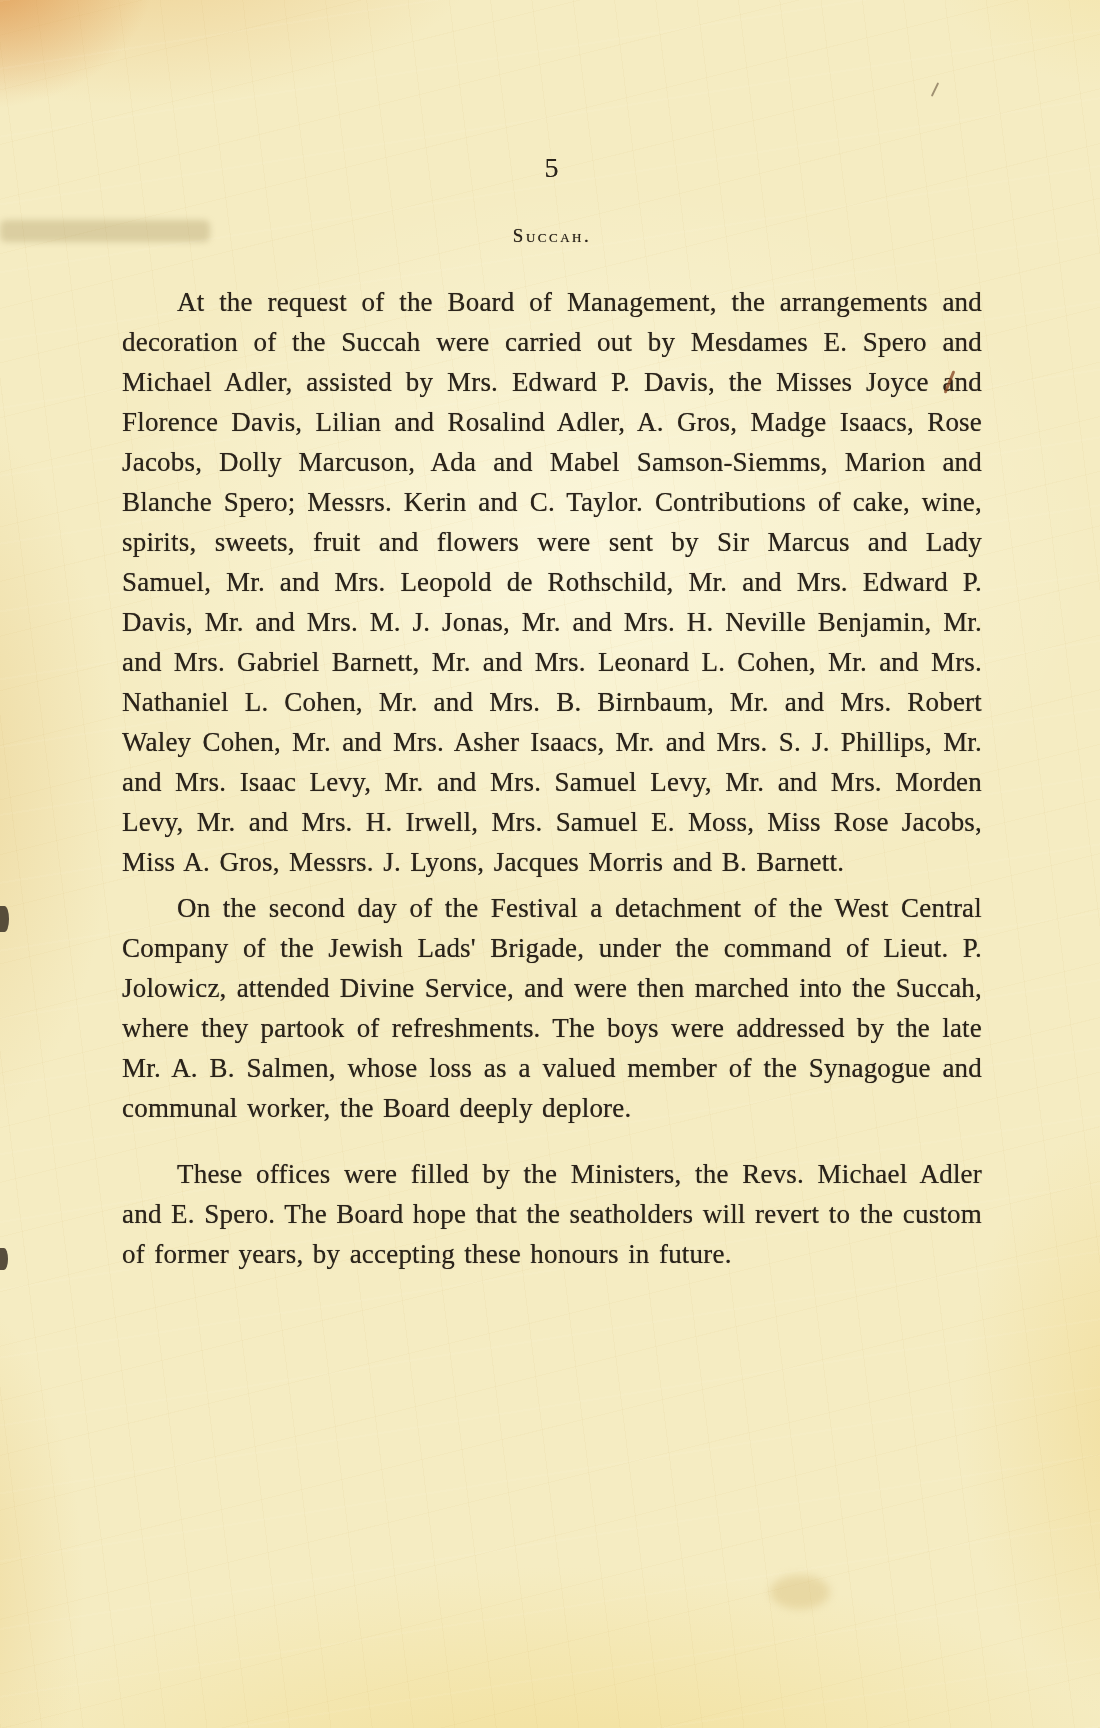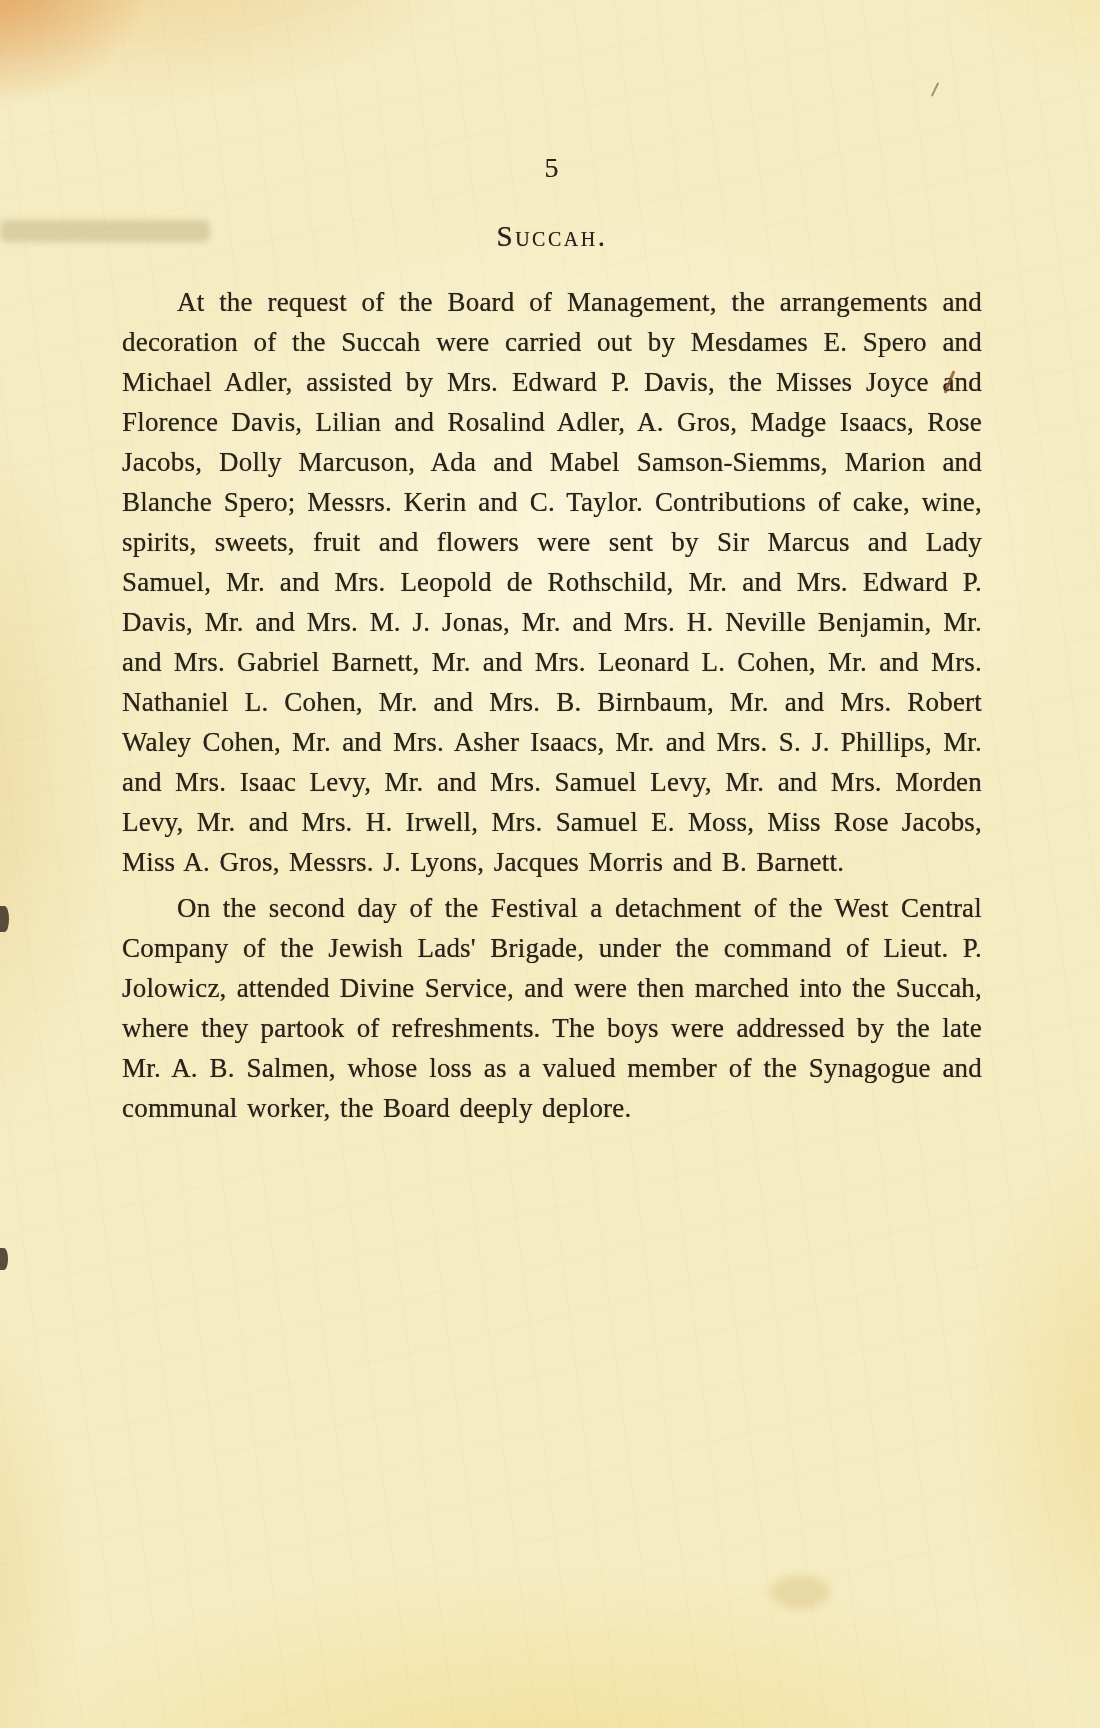--- a/index.html
+++ b/index.html
@@ -51,21 +51,21 @@
     text-align: center;
     font-size: 28px;
     letter-spacing: 1px;
     text-shadow: 0 0 0.6px rgba(42,35,26,0.65);
   }
   .section-heading {
     margin: 28px 0 0 0;
     height: 40px;
     line-height: 40px;
     text-align: center;
-    font-size: 29px;
+    font-size: 19px;
     font-weight: normal;
     font-variant: small-caps;
     letter-spacing: 2.5px;
     word-spacing: 4px;
     text-shadow: 0 0 0.7px rgba(42,35,26,0.7);
   }
   .body-para {
     margin: 26px 0 0 0;
     font-size: 27px;
     line-height: 40px;
@@ -132,20 +132,21 @@
   <div class="content">
     <div class="page-number">5</div>
 
     <h2 class="section-heading">Succah.</h2>
 
     <p class="body-para">At the request of the Board of Management, the arrangements and decoration of the Succah were carried out by Mesdames E. Spero and Michael Adler, assisted by Mrs. Edward P. Davis, the Misses Joyce and Florence Davis, Lilian and Rosalind Adler, A. Gros, Madge Isaacs, Rose Jacobs, Dolly Marcuson, Ada and Mabel Samson-Siemms, Marion and Blanche Spero; Messrs. Kerin and C. Taylor. Contributions of cake, wine, spirits, sweets, fruit and flowers were sent by Sir Marcus and Lady Samuel, Mr. and Mrs. Leopold de Rothschild, Mr. and Mrs. Edward P. Davis, Mr. and Mrs. M. J. Jonas, Mr. and Mrs. H. Neville Benjamin, Mr. and Mrs. Gabriel Barnett, Mr. and Mrs. Leonard L. Cohen, Mr. and Mrs. Nathaniel L. Cohen, Mr. and Mrs. B. Birnbaum, Mr. and Mrs. Robert Waley Cohen, Mr. and Mrs. Asher Isaacs, Mr. and Mrs. S. J. Phillips, Mr. and Mrs. Isaac Levy, Mr. and Mrs. Samuel Levy, Mr. and Mrs. Morden Levy, Mr. and Mrs. H. Irwell, Mrs. Samuel E. Moss, Miss Rose Jacobs, Miss A. Gros, Messrs. J. Lyons, Jacques Morris and B. Barnett.</p>
 
     <p class="body-para follow">On the second day of the Festival a detachment of the West Central Company of the Jewish Lads' Brigade, under the command of Lieut. P. Jolowicz, attended Divine Service, and were then marched into the Succah, where they partook of refreshments. The boys were addressed by the late Mr. A. B. Salmen, whose loss as a valued member of the Synagogue and communal worker, the Board deeply deplore.</p>
 
 
+    <p class="body-para">These offices were filled by the Ministers, the Revs. Michael Adler and E. Spero. The Board hope that the seatholders will revert to the custom of former years, by accepting these honours in future.</p>
   </div>
 
   <div class="edge-mark m1"></div>
   <div class="edge-mark m2"></div>
   <div class="pen-slash"></div>
   <div class="pen-tick"></div>
   <div class="smudge"></div>
 </div>
 
 </body></html>

